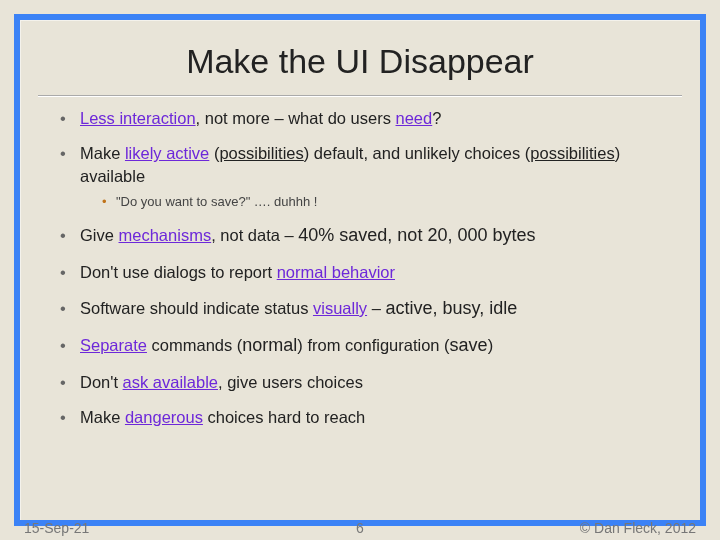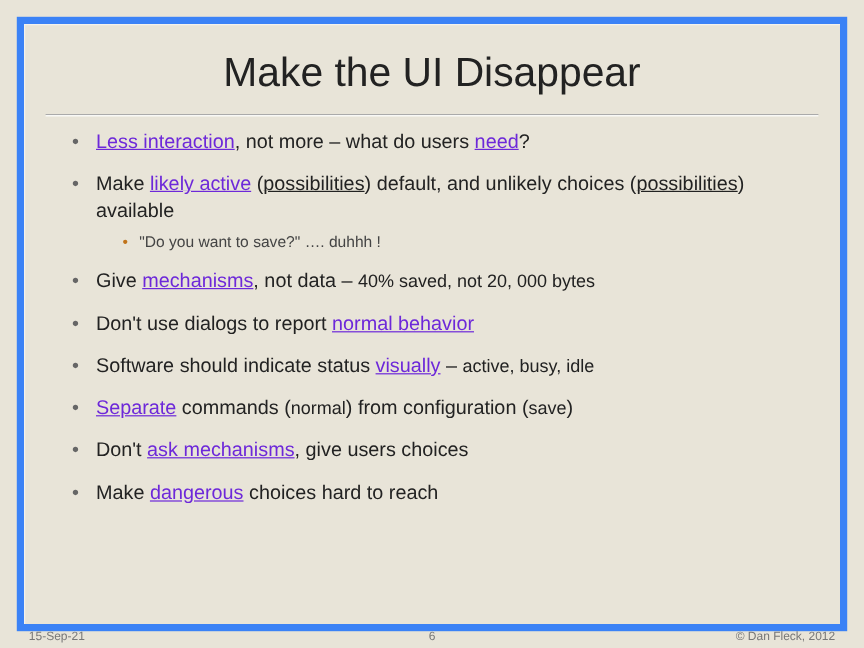--- a/index.html
+++ b/index.html
@@ -73,28 +73,28 @@
     text-indent: 0;
   }
   .accent {
     color: #6d28d9;
     text-decoration: underline;
   }
   .u {
     text-decoration: underline;
   }
   .small {
-    font-size: 15px;
+    font-size: 18px;
   }
   .footer {
     position: absolute;
     bottom: 4px;
     left: 24px;
     right: 24px;
-    font-size: 10px;
+    font-size: 14px;
     color: #777;
     display: flex;
     justify-content: space-between;
     align-items: flex-end;
   }
   .footer .page {
     position: absolute;
     left: 50%;
     transform: translateX(-50%);
   }
@@ -107,21 +107,21 @@
   <div class="rule"></div>
   <ul class="main" id="bullets">
       <li><span style="text-indent: 0px; display: inline;"><span class="accent">Less interaction</span>, not more – what do users <span class="accent">need</span>?</span></li>
       <li><span style="text-indent: 0px; display: inline;">Make <span class="accent">likely active</span> (<span class="u">possibilities</span>) default, and unlikely choices (<span class="u">possibilities</span>) available</span><ul class="sub">
           <li>"Do you want to save?" …. duhhh !</li>
         </ul></li>
       <li><span style="text-indent: 0px; display: inline;">Give <span class="accent">mechanisms</span>, not data – <span class="small">40% saved, not 20, 000 bytes</span></span></li>
       <li><span style="text-indent: 0px; display: inline;">Don't use dialogs to report <span class="accent">normal behavior</span></span></li>
       <li><span style="text-indent: 0px; display: inline;">Software should indicate status <span class="accent">visually</span> – <span class="small">active, busy, idle</span></span></li>
       <li><span style="text-indent: 0px; display: inline;"><span class="accent">Separate</span> commands (<span class="small">normal</span>) from configuration (<span class="small">save</span>)</span></li>
-      <li><span style="text-indent: 0px; display: inline;">Don't <span class="accent">ask mechanisms</span>, give users choices</span></li>
+      <li><span style="text-indent: 0px; display: inline;">Don't <span class="accent">ask available</span>, give users choices</span></li>
       <li><span style="text-indent: 0px; display: inline;">Make <span class="accent">dangerous</span> choices hard to reach</span></li>
     </ul>
 </div>
 
 <div class="footer">
   <span>15-Sep-21</span>
   <span class="page">6</span>
   <span>© Dan Fleck, 2012</span>
 </div>
 

